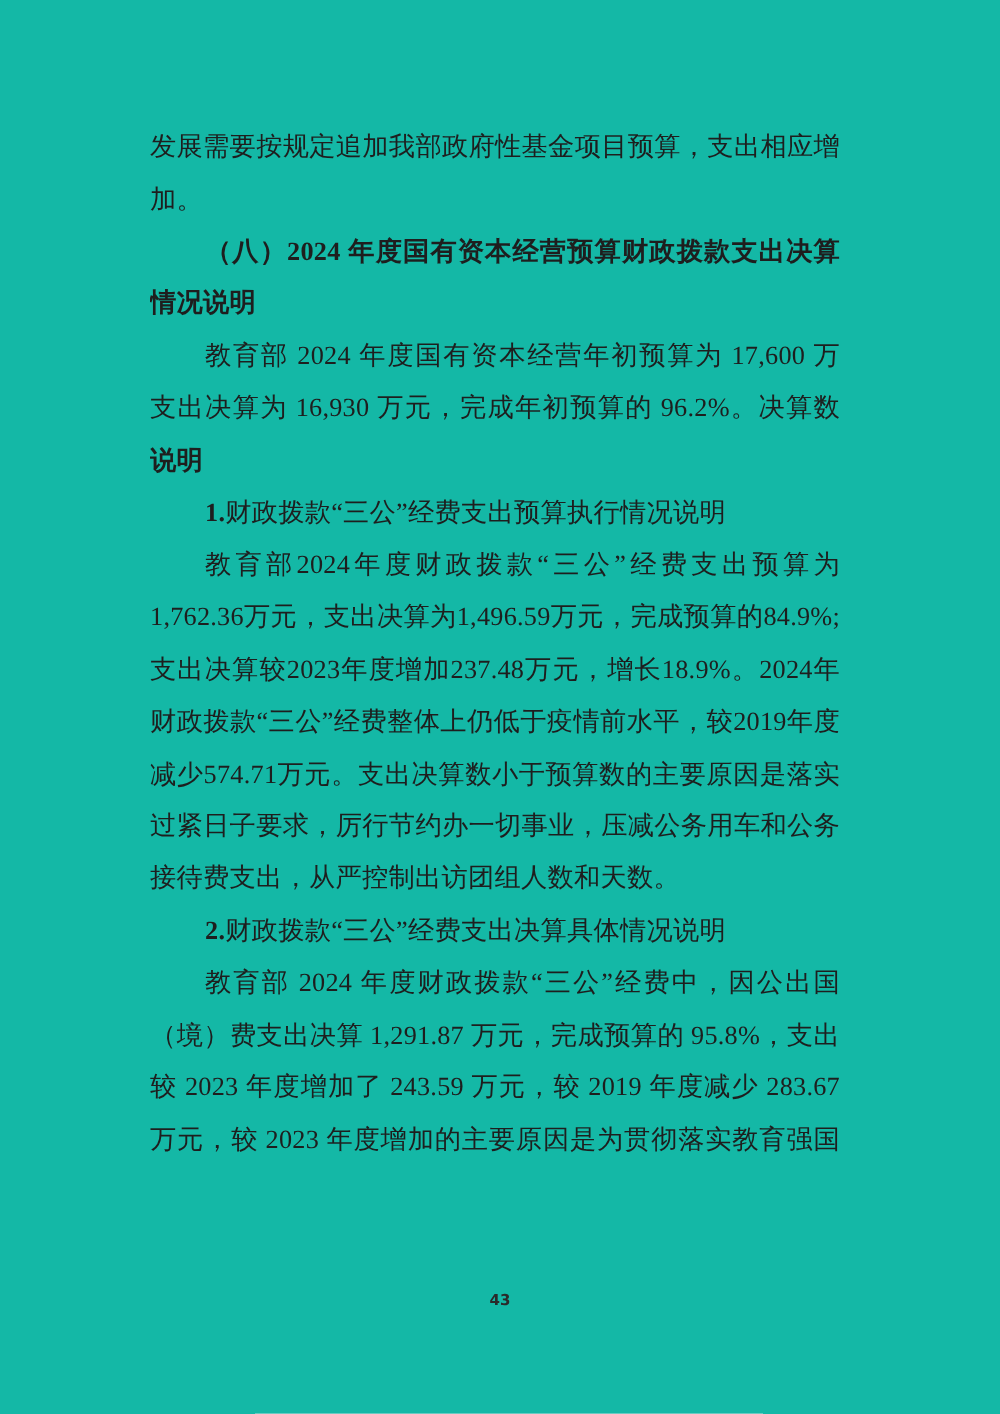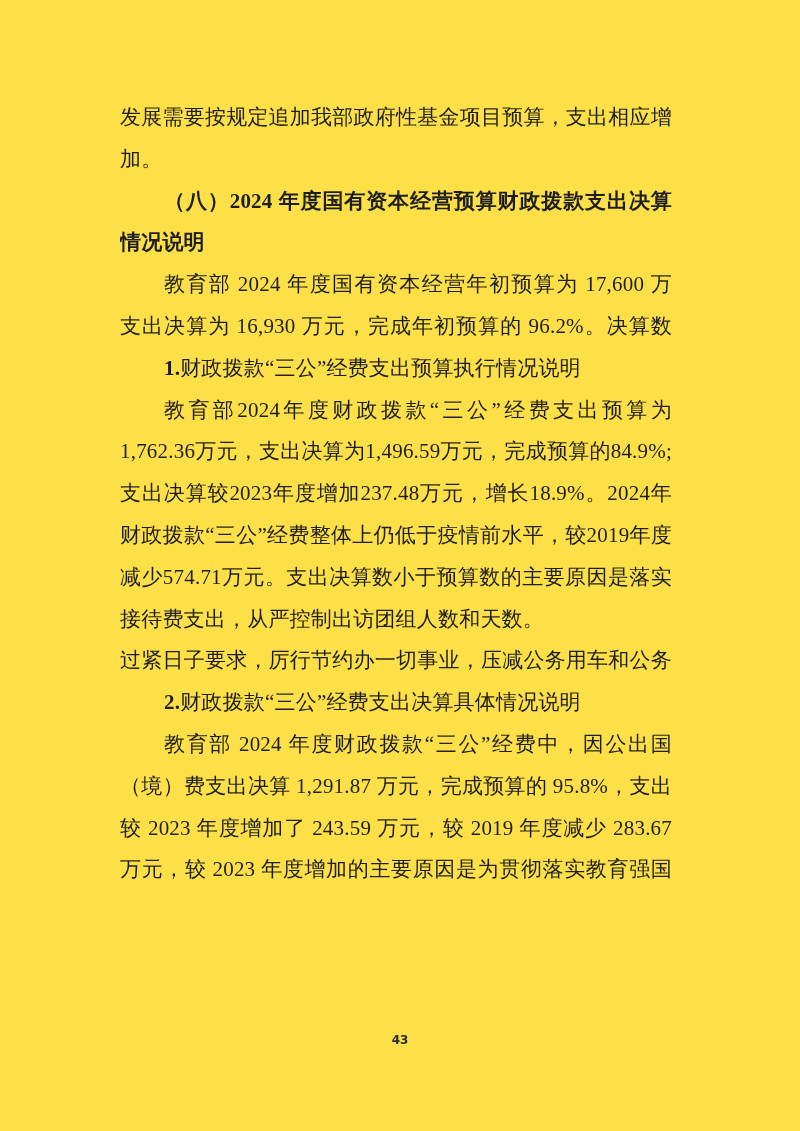--- a/index.html
+++ b/index.html
@@ -55,36 +55,37 @@
     text-align: center;
     font-family: "DejaVu Sans", "Liberation Sans", sans-serif;
     font-size: 12px;
     font-weight: bold;
     color: #2a2a2a;
   }
 </style>
 </head>
 <body>
 
-<div class="page" style="background: #fde047; color: rgb(30, 30, 30);">
+<div class="page" style="background: #14b8a6; color: rgb(30, 30, 30);">
   <div class="content">
       <div class="line justify"><span>发展需要按规定追加我部政府性基金项目预算，支出相应增</span></div>
       <div class="line"><span>加。</span></div>
       <div class="line indent justify heading"><span>（八）</span><span class="bold">2024</span><span> 年度国有资本经营预算财政拨款支出决算</span></div>
       <div class="line heading"><span>情况说明</span></div>
       <div class="line indent justify"><span>教育部 2024 年度国有资本经营年初预算为 17,600 万元，</span></div>
       <div class="line justify"><span>支出决算为 16,930 万元，完成年初预算的 96.2%。决算数小</span></div>
+      <div class="line heading"><span>说明</span></div>
       <div class="line indent"><span class="bold">1.</span><span>财政拨款“三公”经费支出预算执行情况说明</span></div>
       <div class="line indent justify"><span>教育部2024年度财政拨款“三公”经费支出预算为</span></div>
       <div class="line justify"><span>1,762.36万元，支出决算为1,496.59万元，完成预算的84.9%;</span></div>
       <div class="line justify"><span>支出决算较2023年度增加237.48万元，增长18.9%。2024年度</span></div>
       <div class="line justify"><span>财政拨款“三公”经费整体上仍低于疫情前水平，较2019年度</span></div>
       <div class="line justify"><span>减少574.71万元。支出决算数小于预算数的主要原因是落实</span></div>
+      <div class="line justify"><span>过紧日子要求，厉行节约办一切事业，压减公务用车和公务</span></div>
       <div class="line"><span>接待费支出，从严控制出访团组人数和天数。</span></div>
-      <div class="line justify"><span>过紧日子要求，厉行节约办一切事业，压减公务用车和公务</span></div>
       <div class="line indent"><span class="bold">2.</span><span>财政拨款“三公”经费支出决算具体情况说明</span></div>
       <div class="line indent justify"><span>教育部 2024 年度财政拨款“三公”经费中，因公出国</span></div>
       <div class="line justify"><span>（境）费支出决算 1,291.87 万元，完成预算的 95.8%，支出</span></div>
       <div class="line justify"><span>较 2023 年度增加了 243.59 万元，较 2019 年度减少 283.67</span></div>
       <div class="line justify"><span>万元，较 2023 年度增加的主要原因是为贯彻落实教育强国</span></div>
     </div>
   <div class="page-number">43</div>
 </div>
 
 </body></html>

